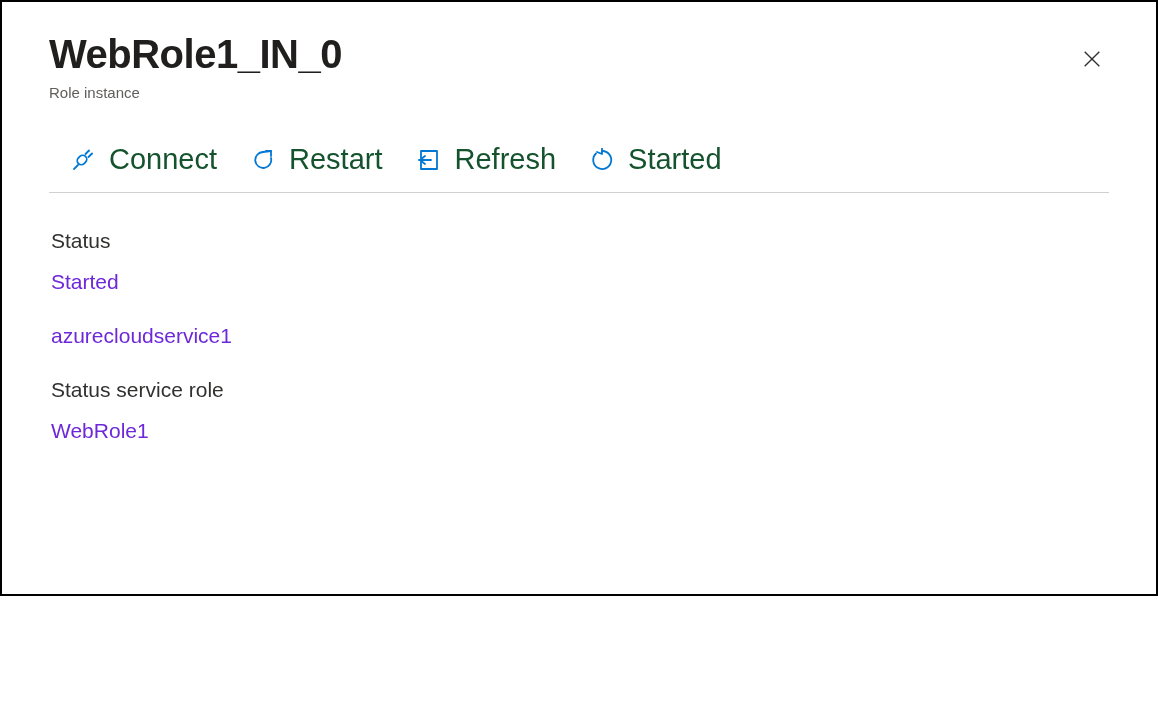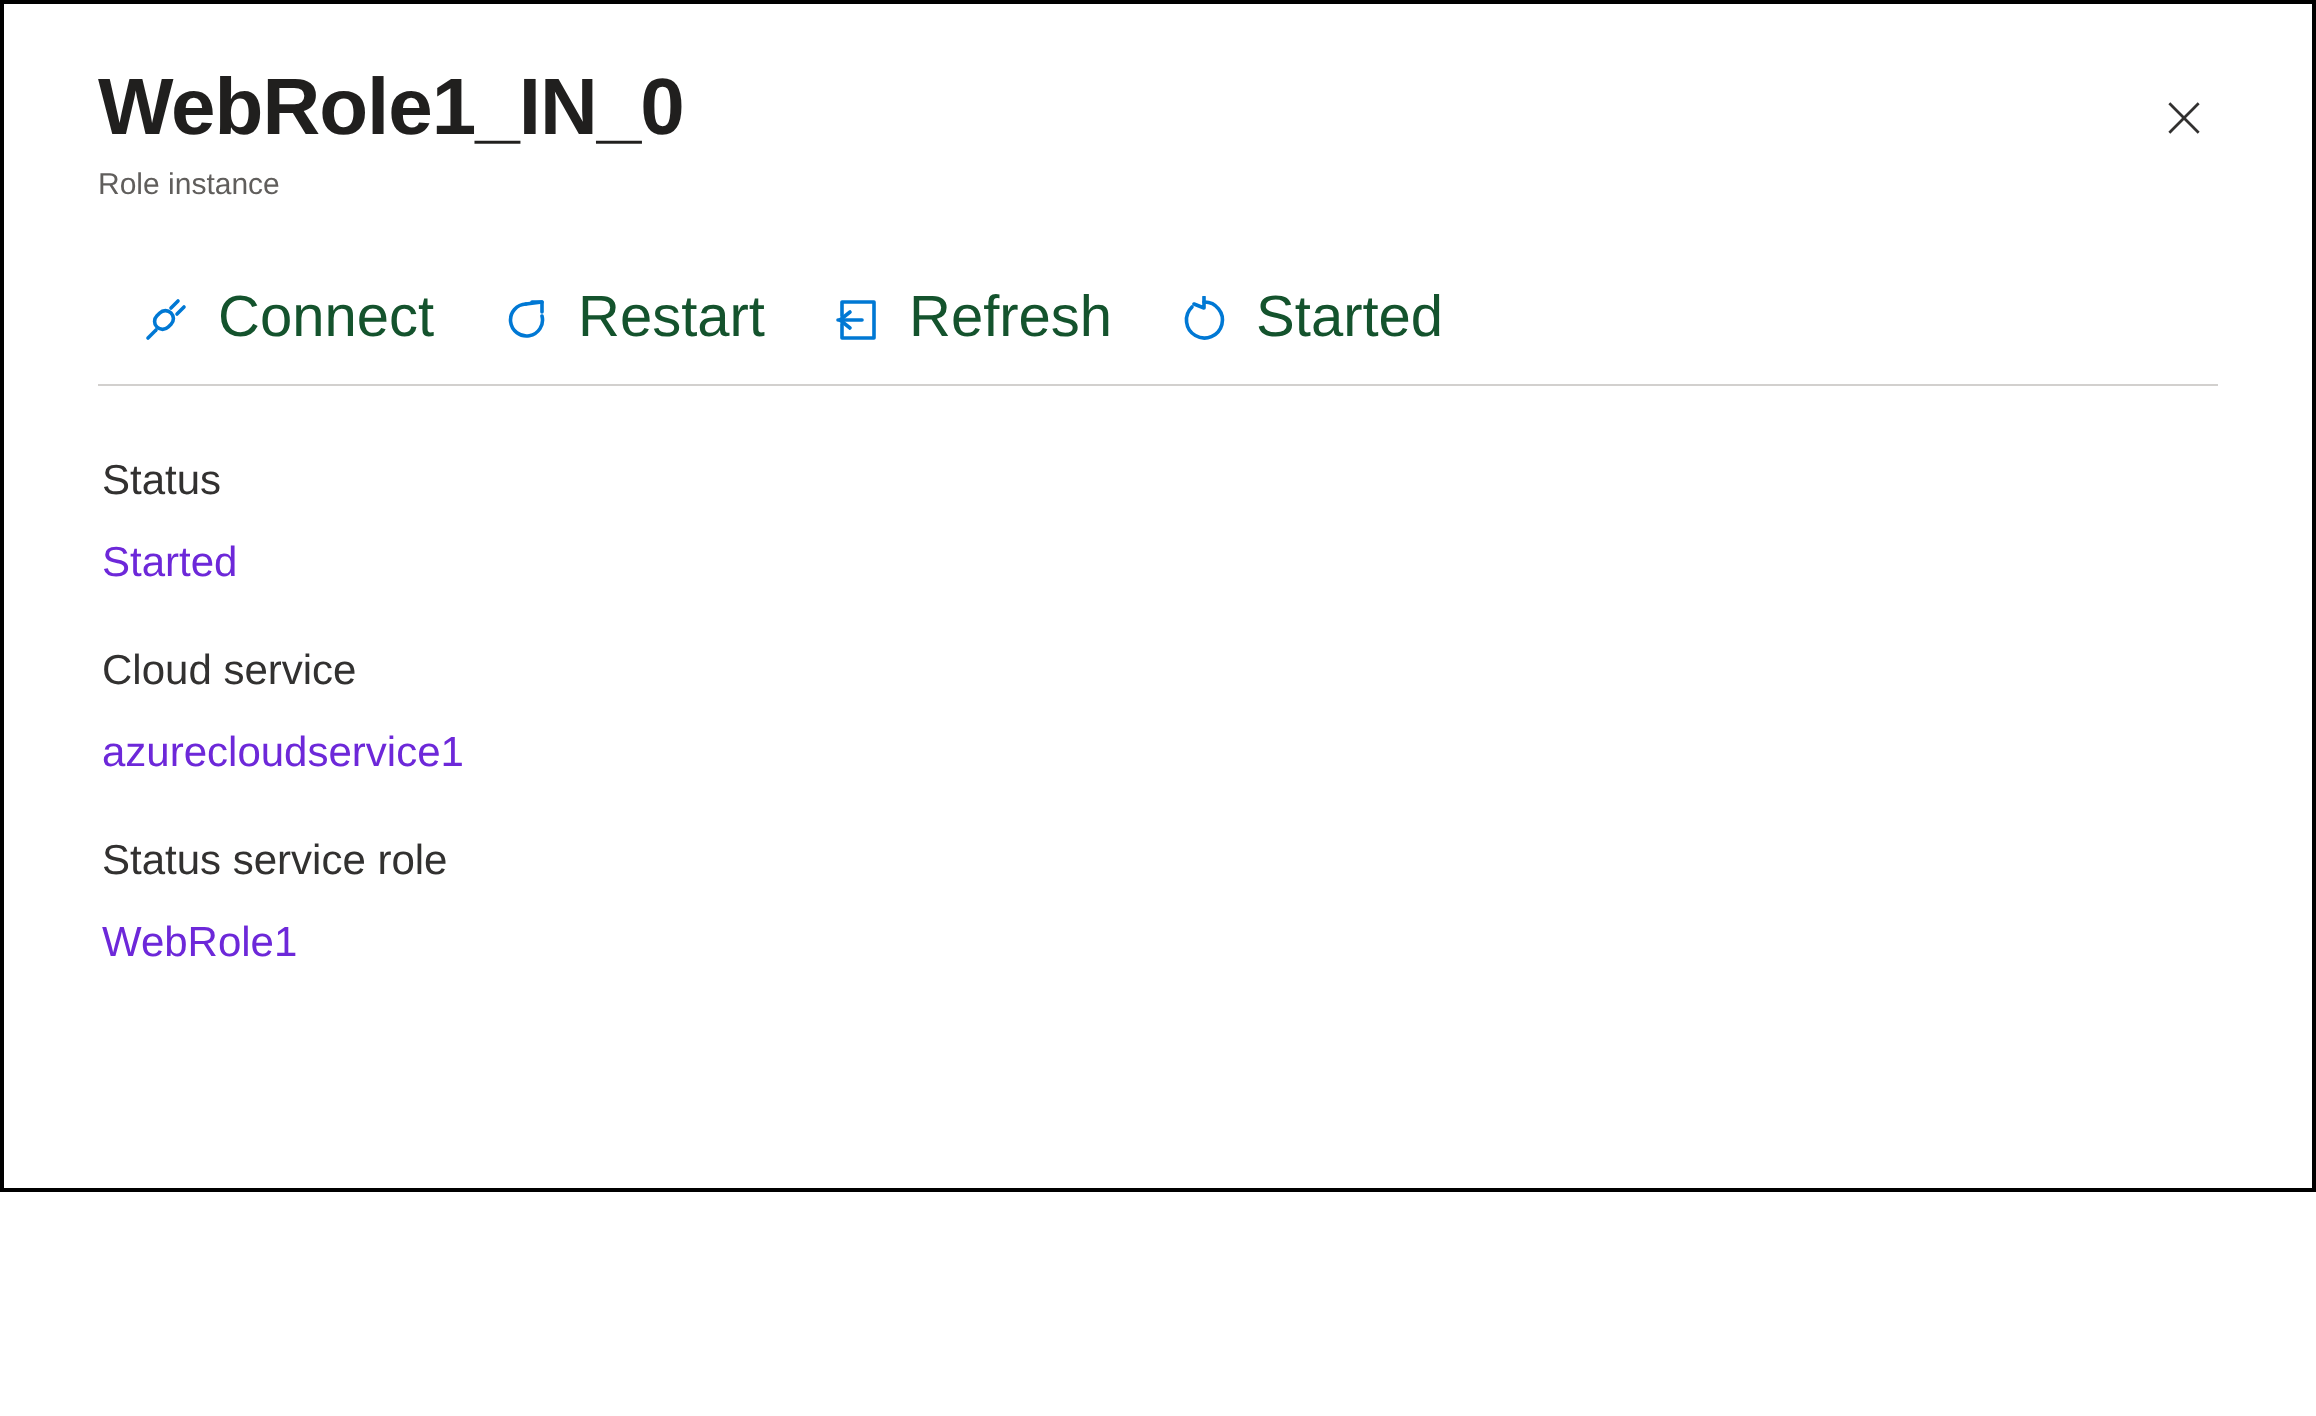--- a/index.html
+++ b/index.html
@@ -176,21 +176,20 @@
   </div>
 
   <div class="content">
     <div class="field">
       <div class="field-label">Status</div>
       <div class="field-value">Started</div>
     </div>
 
 
     <div class="field">
-      <div class="field-label">Cloud service</div>
       <div class="field-value">azurecloudservice1</div>
     </div>
 
     <div class="field">
       <div class="field-label">Status service role</div>
       <div class="field-value">WebRole1</div>
     </div>
   </div>
 
 </div>

